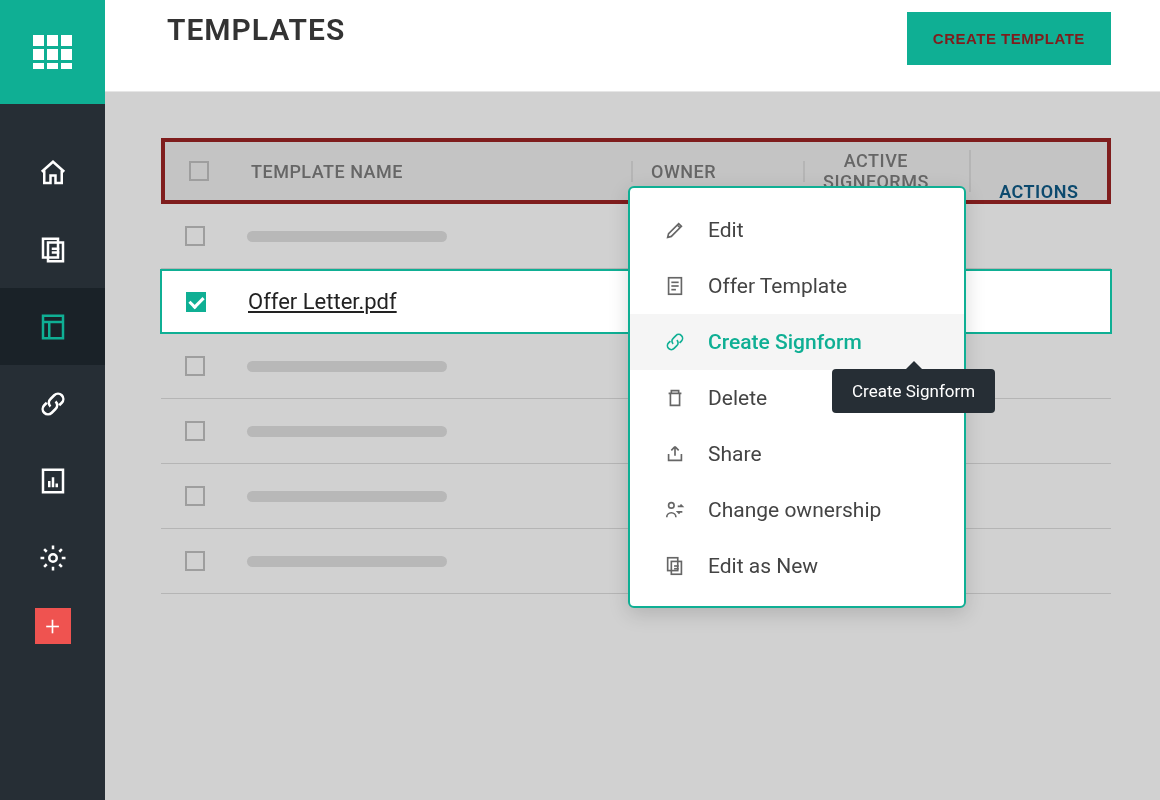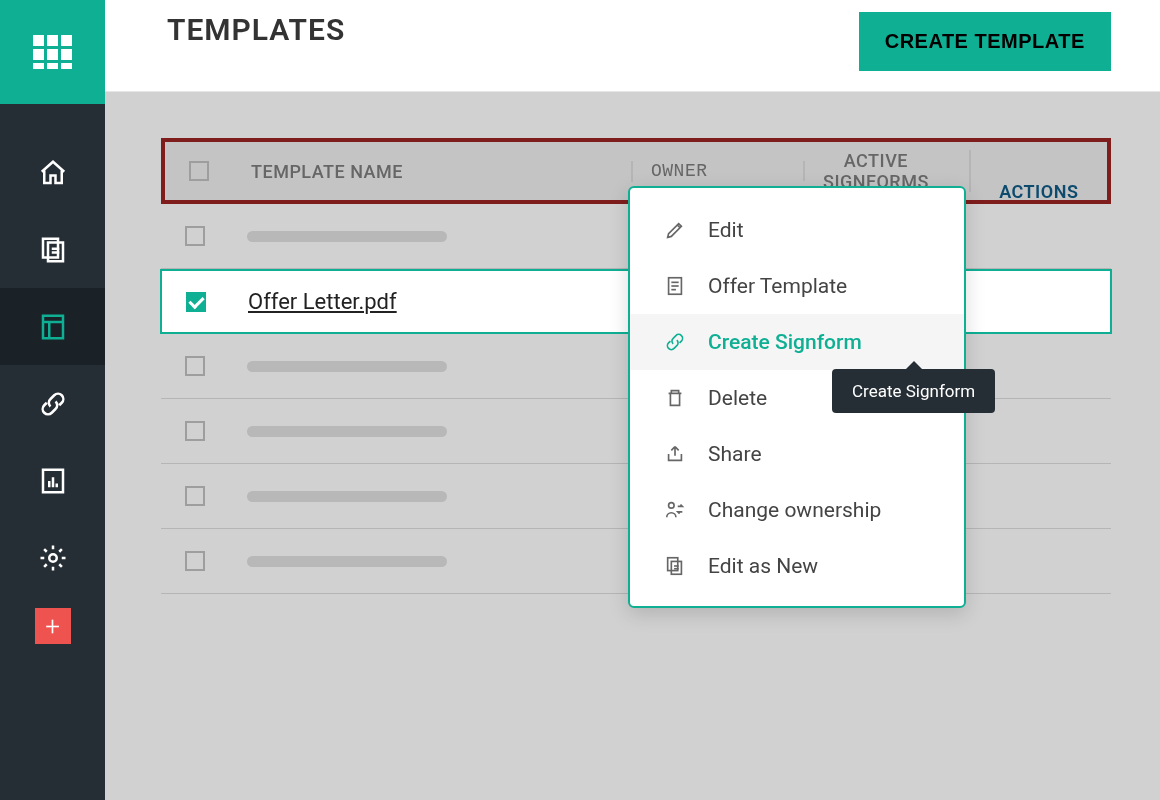--- a/index.html
+++ b/index.html
@@ -89,24 +89,24 @@
       border-bottom: 1px solid #e6e6e6;
     }
     .page-title {
       font-size: 30px;
       font-weight: 600;
       letter-spacing: 1px;
       color: #333;
     }
     .btn-create {
       background: #0faf94;
-      color: #000000;
+      color: #7f1d1d;
       border: none;
       padding: 18px 26px;
-      font-size: 20px;
+      font-size: 15px;
       font-weight: 700;
       letter-spacing: 0.5px;
       cursor: pointer;
     }
     .content {
       flex: 1;
       background: #d1d1d1;
       padding: 46px 56px 0 56px;
       position: relative;
     }
@@ -124,21 +124,21 @@
     .th {
       font-size: 18px;
       font-weight: 500;
       letter-spacing: 0.5px;
       padding: 0 18px;
       border-right: 2px solid #b5b5b5;
     }
     .th:last-child { border-right: none; }
     .col-check { width: 68px; display:flex; align-items:center; justify-content:center; border-right:none; }
     .col-name { flex: 0 0 400px; }
-    .col-owner { flex: 0 0 172px; font-family: Liberation Mono, monospace; }
+    .col-owner { flex: 0 0 172px; }
     .col-signforms { flex: 1; text-align: center; padding-right: 40px; }
     .col-actions { flex: 0 0 136px; text-align: center; color: #0c4a6e; font-weight: 600; margin-top: 40px; }
     .checkbox {
       width: 20px;
       height: 20px;
       border: 2px solid #9e9e9e;
       background: transparent;
       display: inline-block;
     }
     .checkbox.checked {

